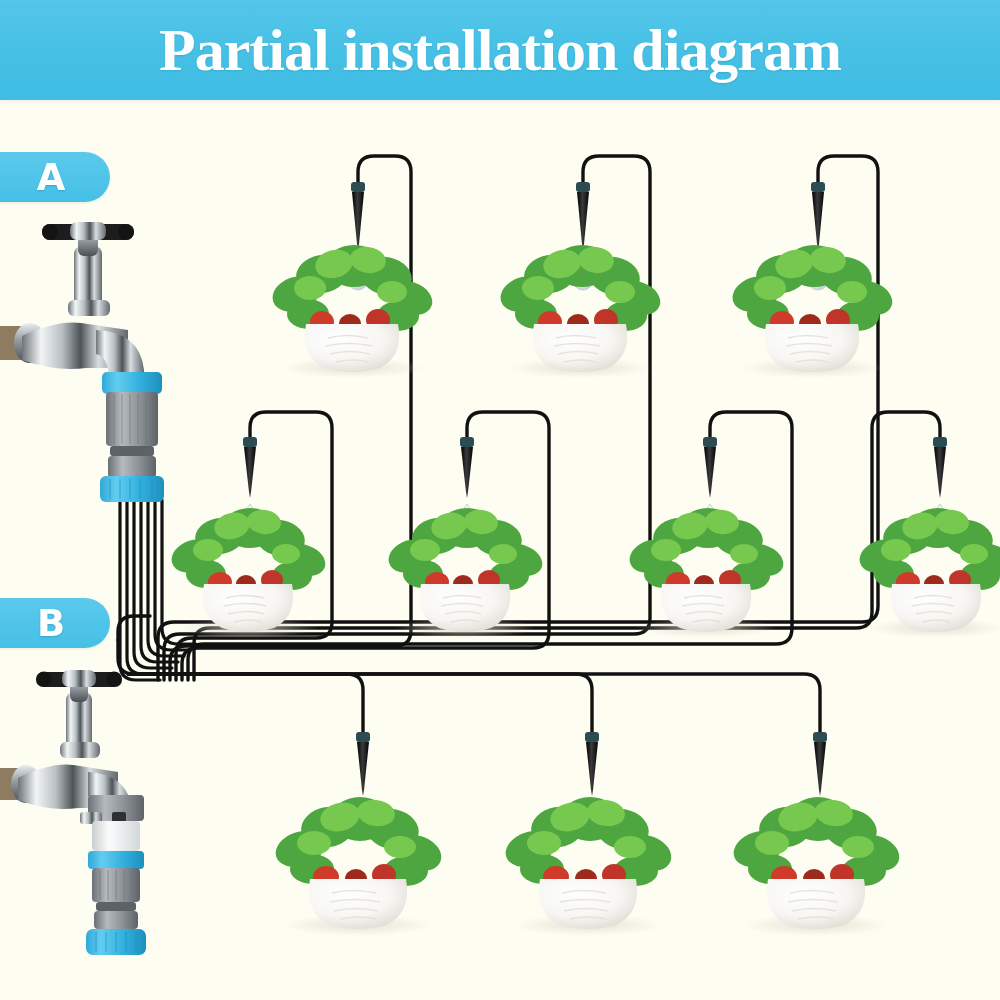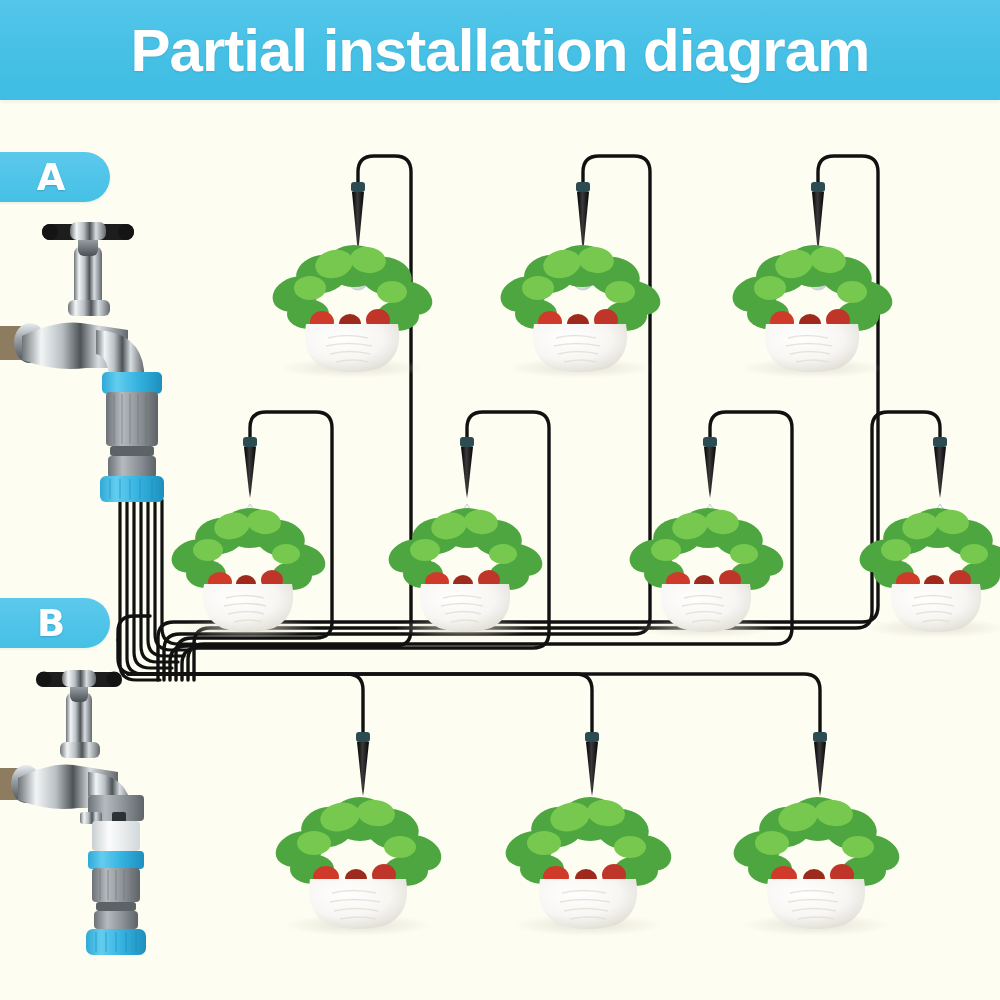--- a/index.html
+++ b/index.html
@@ -16,21 +16,21 @@
     position:absolute;left:0;top:0;width:1000px;height:100px;
     background:linear-gradient(180deg,#53c6ea 0%,#46c0e5 55%,#3fbde3 100%);
     display:flex;align-items:center;justify-content:center;
     box-shadow:0 2px 4px rgba(0,0,0,.06);
   }
   #banner-title{
     color:#ffffff;
     font-size:60px;
     font-weight:bold;
     letter-spacing:-1px;
-    font-family:Liberation Sans, sans-serif;
+    font-family:Liberation Serif, serif;
     text-shadow:0 1px 2px rgba(0,90,130,.18);
     white-space:nowrap;
   }
 
   
   .pill{
     position:absolute;
     width:118px;height:50px;
     border-radius:0 26px 26px 0;
     background:linear-gradient(180deg,#5cc9ec 0%,#45c0e5 100%);

